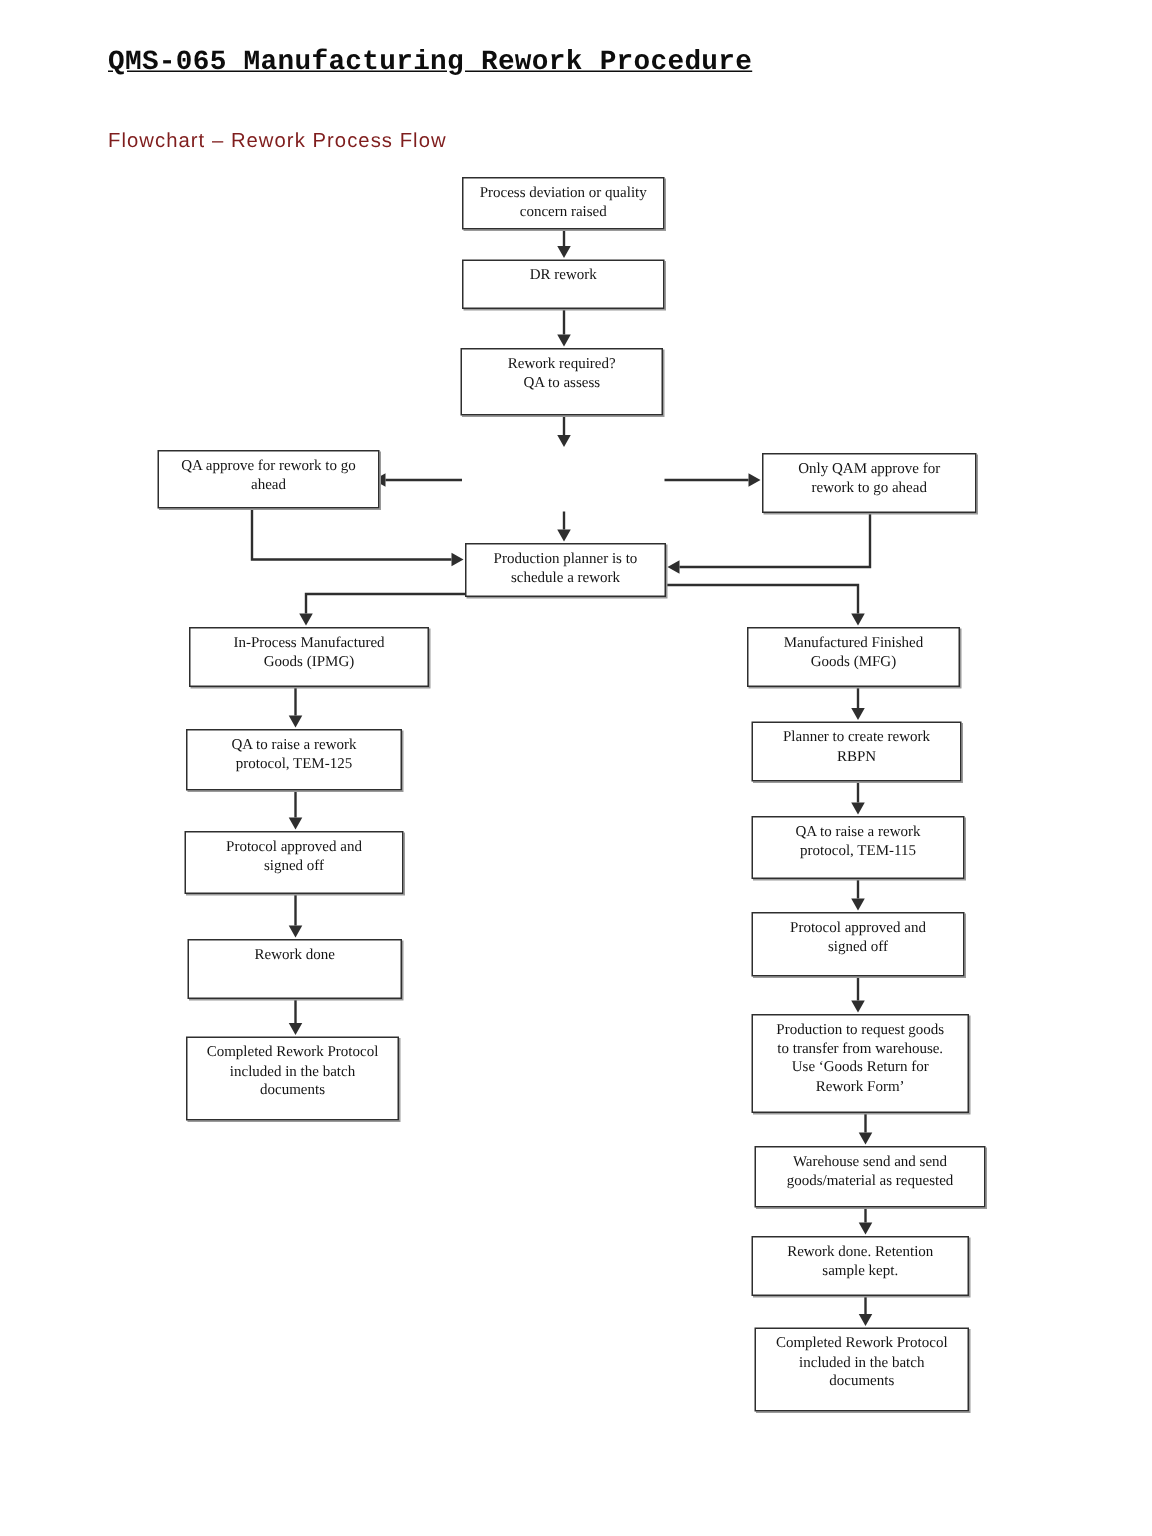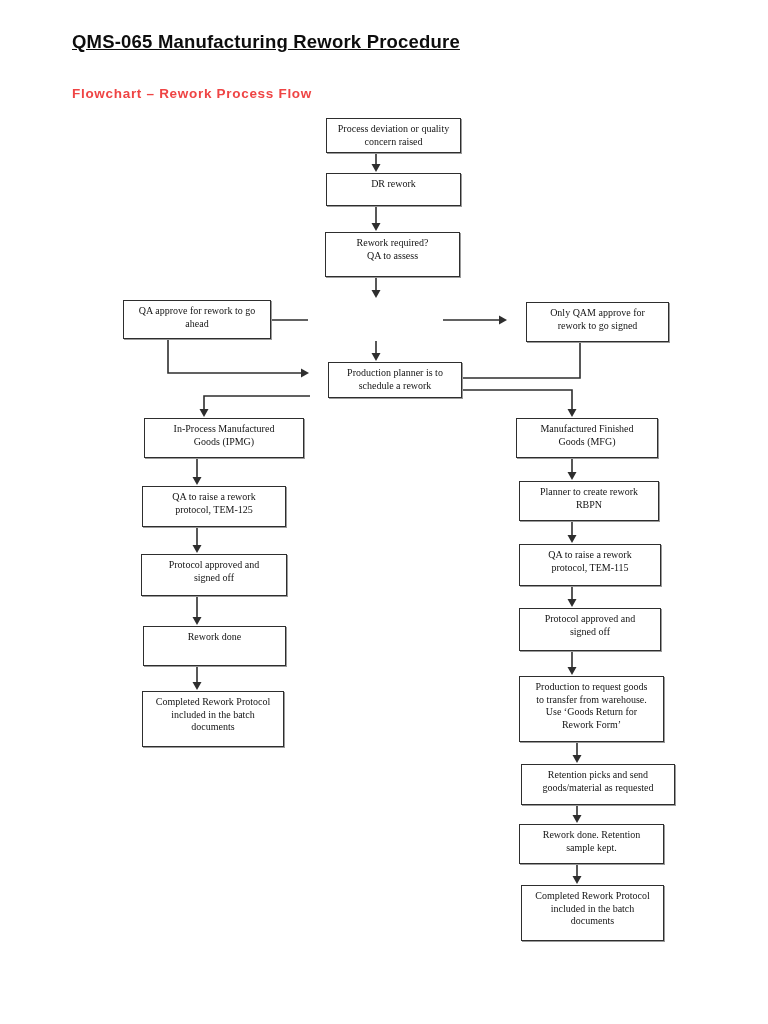--- a/index.html
+++ b/index.html
@@ -9,37 +9,37 @@
     height: 1024px;
     background: #ffffff;
     font-family: "Liberation Serif", serif;
     overflow: hidden;
   }
   .doc-title {
     position: absolute;
     left: 72px;
     top: 31px;
     margin: 0;
-    font-family: Liberation Sans, sans-serif;
+    font-family: Liberation Mono, monospace;
     font-size: 18.5px;
     font-weight: bold;
     color: #0d0d0d;
     text-decoration: underline;
     letter-spacing: 0.2px;
     white-space: nowrap;
   }
   .section-heading {
     position: absolute;
     left: 72px;
     top: 86px;
     margin: 0;
     font-family: "Liberation Sans", sans-serif;
     font-size: 13.5px;
-    font-weight: bold;
-    color: #ef4444;
+    font-weight: normal;
+    color: #7f1d1d;
     letter-spacing: 0.7px;
     white-space: nowrap;
   }
   #connectors {
     position: absolute;
     left: 0; top: 0;
     width: 768px;
     height: 1024px;
     pointer-events: none;
   }
@@ -51,21 +51,20 @@
     box-shadow: 1px 1px 0 #9a9a9a;
     color: #141414;
     font-family: "Liberation Serif", serif;
     font-size: 10px;
     line-height: 12.5px;
     text-align: center;
     white-space: pre-line;
     padding-top: 4px;
     padding-left: 2px;
     padding-right: 2px;
-    margin-left: 18px;
   }
   .conn { stroke: #2e2e2e; stroke-width: 1.6; fill: none; }
   .head { fill: #2e2e2e; stroke: none; }
 </style>
 </head>
 <body>
 
 <div id="page">
 
   <h1 class="doc-title">QMS-065 Manufacturing Rework Procedure</h1>
@@ -165,21 +164,21 @@
   </svg>
 
   <div class="node" style="left:308px; top:118px; width:135px; height:35px">Process deviation or quality
 concern raised</div>
   <div class="node" style="left:308px; top:173px; width:135px; height:33px">DR rework</div>
   <div class="node" style="left:307px; top:232px; width:135px; height:45px">Rework required?
 QA to assess</div>
   <div class="node" style="left:105px; top:300px; width:148px; height:39px">QA approve for rework to go
 ahead</div>
   <div class="node" style="left:508px; top:302px; width:143px; height:40px">Only QAM approve for
-rework to go signed</div>
+rework to go ahead</div>
   <div class="node" style="left:310px; top:362px; width:134px; height:36px">Production planner is to
 schedule a rework</div>
 
   <div class="node" style="left:126px; top:418px; width:160px; height:40px">In-Process Manufactured
 Goods (IPMG)</div>
   <div class="node" style="left:124px; top:486px; width:144px; height:41px">QA to raise a rework
 protocol, TEM-125</div>
   <div class="node" style="left:123px; top:554px; width:146px; height:42px">Protocol approved and
 signed off</div>
   <div class="node" style="left:125px; top:626px; width:143px; height:40px">Rework done</div>
@@ -192,21 +191,21 @@
   <div class="node" style="left:501px; top:481px; width:140px; height:40px">Planner to create rework
 RBPN</div>
   <div class="node" style="left:501px; top:544px; width:142px; height:42px">QA to raise a rework
 protocol, TEM-115</div>
   <div class="node" style="left:501px; top:608px; width:142px; height:43px">Protocol approved and
 signed off</div>
   <div class="node" style="left:501px; top:676px; width:145px; height:66px">Production to request goods
 to transfer from warehouse.
 Use ‘Goods Return for
 Rework Form’</div>
-  <div class="node" style="left:503px; top:764px; width:154px; height:41px">Retention picks and send
+  <div class="node" style="left:503px; top:764px; width:154px; height:41px">Warehouse send and send
 goods/material as requested</div>
   <div class="node" style="left:501px; top:824px; width:145px; height:40px">Rework done. Retention
 sample kept.</div>
   <div class="node" style="left:503px; top:885px; width:143px; height:56px">Completed Rework Protocol
 included in the batch
 documents</div>
 
 </div>
 
 </body></html>

